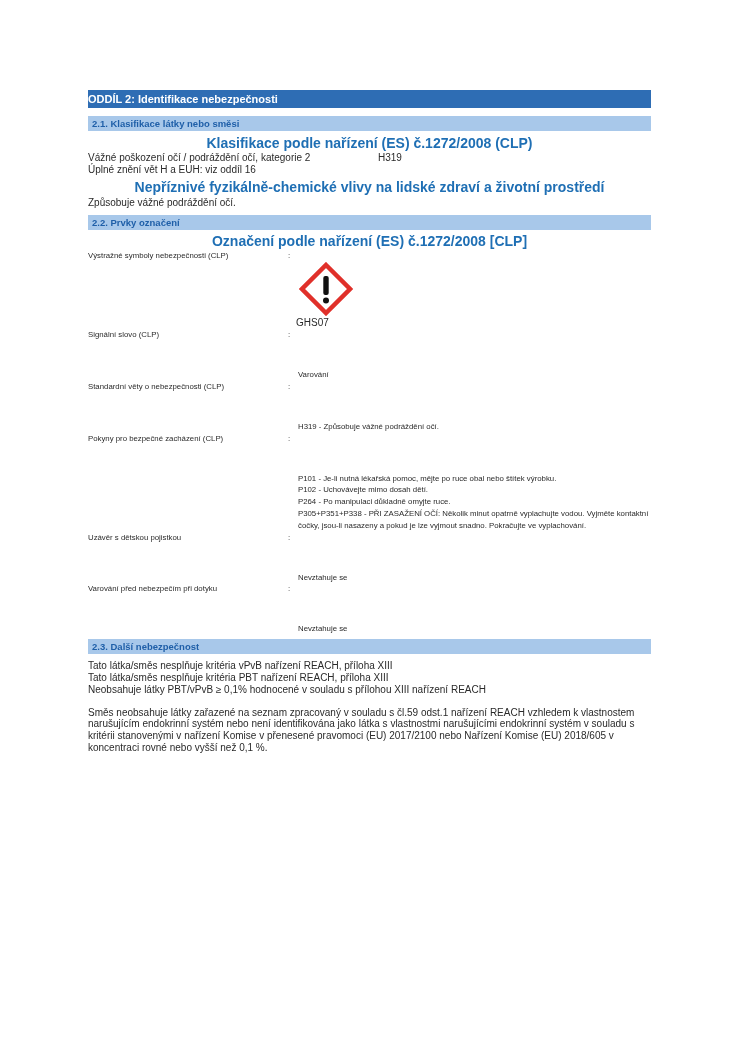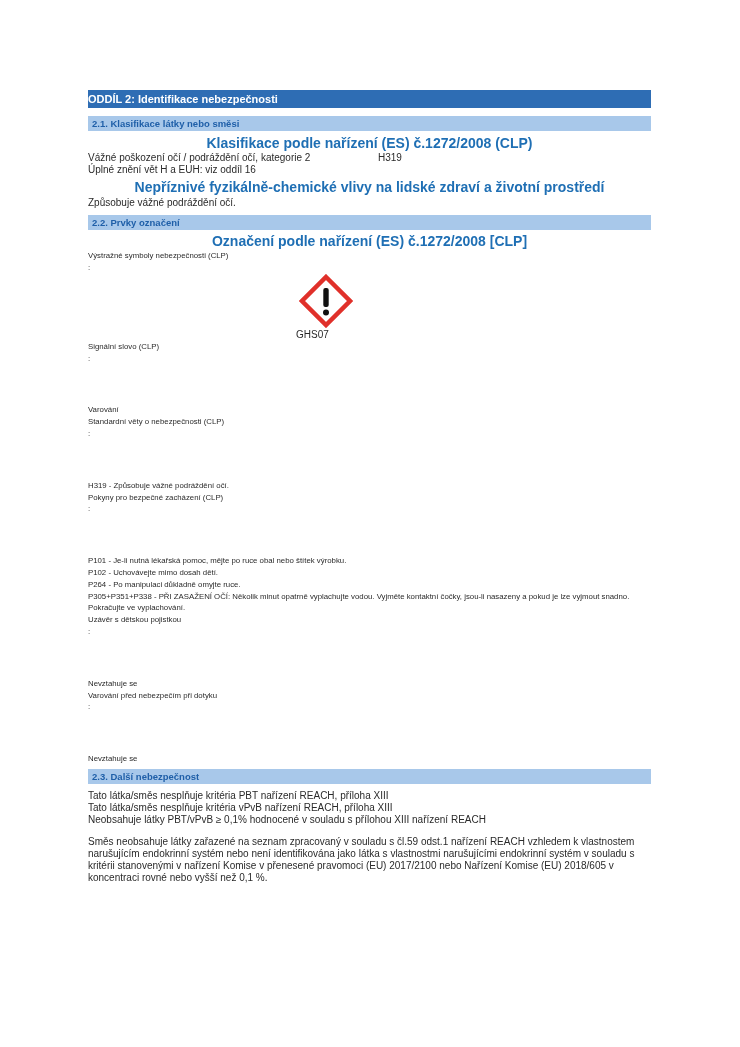--- a/index.html
+++ b/index.html
@@ -2,21 +2,21 @@
 <html><head>
   <meta charset="utf-8">
   <style>
     html, body { margin: 0; padding: 0; background: #ffffff; }
     body { width: 740px; height: 1047px; position: relative; font-family: "Liberation Sans", sans-serif; color: #222; }
     .page { position: absolute; left: 88px; top: 90px; width: 563px; }
     .h-main { background: #2e6db4; color: #fff; font-weight: bold; font-size: 11px; height: 18px; line-height: 18px; }
     .h-sub { background: #a8c8ea; color: #1f5fa8; font-weight: bold; font-size: 9.5px; height: 15px; line-height: 15px; padding-left: 4px; }
     .h-blue { color: #1f6fb4; font-weight: bold; font-size: 14px; line-height: 12px; text-align: center; }
     .txt { font-size: 10px; line-height: 11.8px; color: #2a2a2a; }
-    .row { display: flex; font-size: 7.8px; line-height: 11.8px; color: #2a2a2a; flex-direction: column; }
+    .row { display: flex; font-size: 7.8px; line-height: 11.8px; color: #2a2a2a; }
     .lbl { width: 200px; flex: none; }
     .col { width: 10px; flex: none; text-align: left; }
     .val { flex: 1; margin-top: 40px; }
     .h319 { position: absolute; left: 290px; }
     .picto-wrap { width: 60px; margin-left: 208px; }
     .picto-wrap svg { display: block; margin: 0 auto; }
   </style>
 </head>
 <body>
 
@@ -89,19 +89,19 @@
   <div class="row">
     <span class="lbl">Varování před nebezpečím při dotyku</span>
     <span class="col">:</span>
     <span class="val">Nevztahuje se</span>
   </div>
 
   <div style="height:4px"></div>
   <div class="h-sub">2.3. Další nebezpečnost</div>
 
   <div style="height:6px"></div>
+  <div class="txt">Tato látka/směs nesplňuje kritéria vPvB nařízení REACH, příloha XIII</div>
   <div class="txt">Tato látka/směs nesplňuje kritéria PBT nařízení REACH, příloha XIII</div>
-  <div class="txt">Tato látka/směs nesplňuje kritéria vPvB nařízení REACH, příloha XIII</div>
   <div class="txt">Neobsahuje látky PBT/vPvB ≥ 0,1% hodnocené v souladu s přílohou XIII nařízení REACH</div>
   <div style="height:11px"></div>
   <div class="txt">Směs neobsahuje látky zařazené na seznam zpracovaný v souladu s čl.59 odst.1 nařízení REACH vzhledem k vlastnostem narušujícím endokrinní systém nebo není identifikována jako látka s vlastnostmi narušujícími endokrinní systém v souladu s kritérii stanovenými v nařízení Komise v přenesené pravomoci (EU) 2017/2100 nebo Nařízení Komise (EU) 2018/605 v koncentraci rovné nebo vyšší než 0,1 %.</div>
 
 </div>
 
 </body></html>

